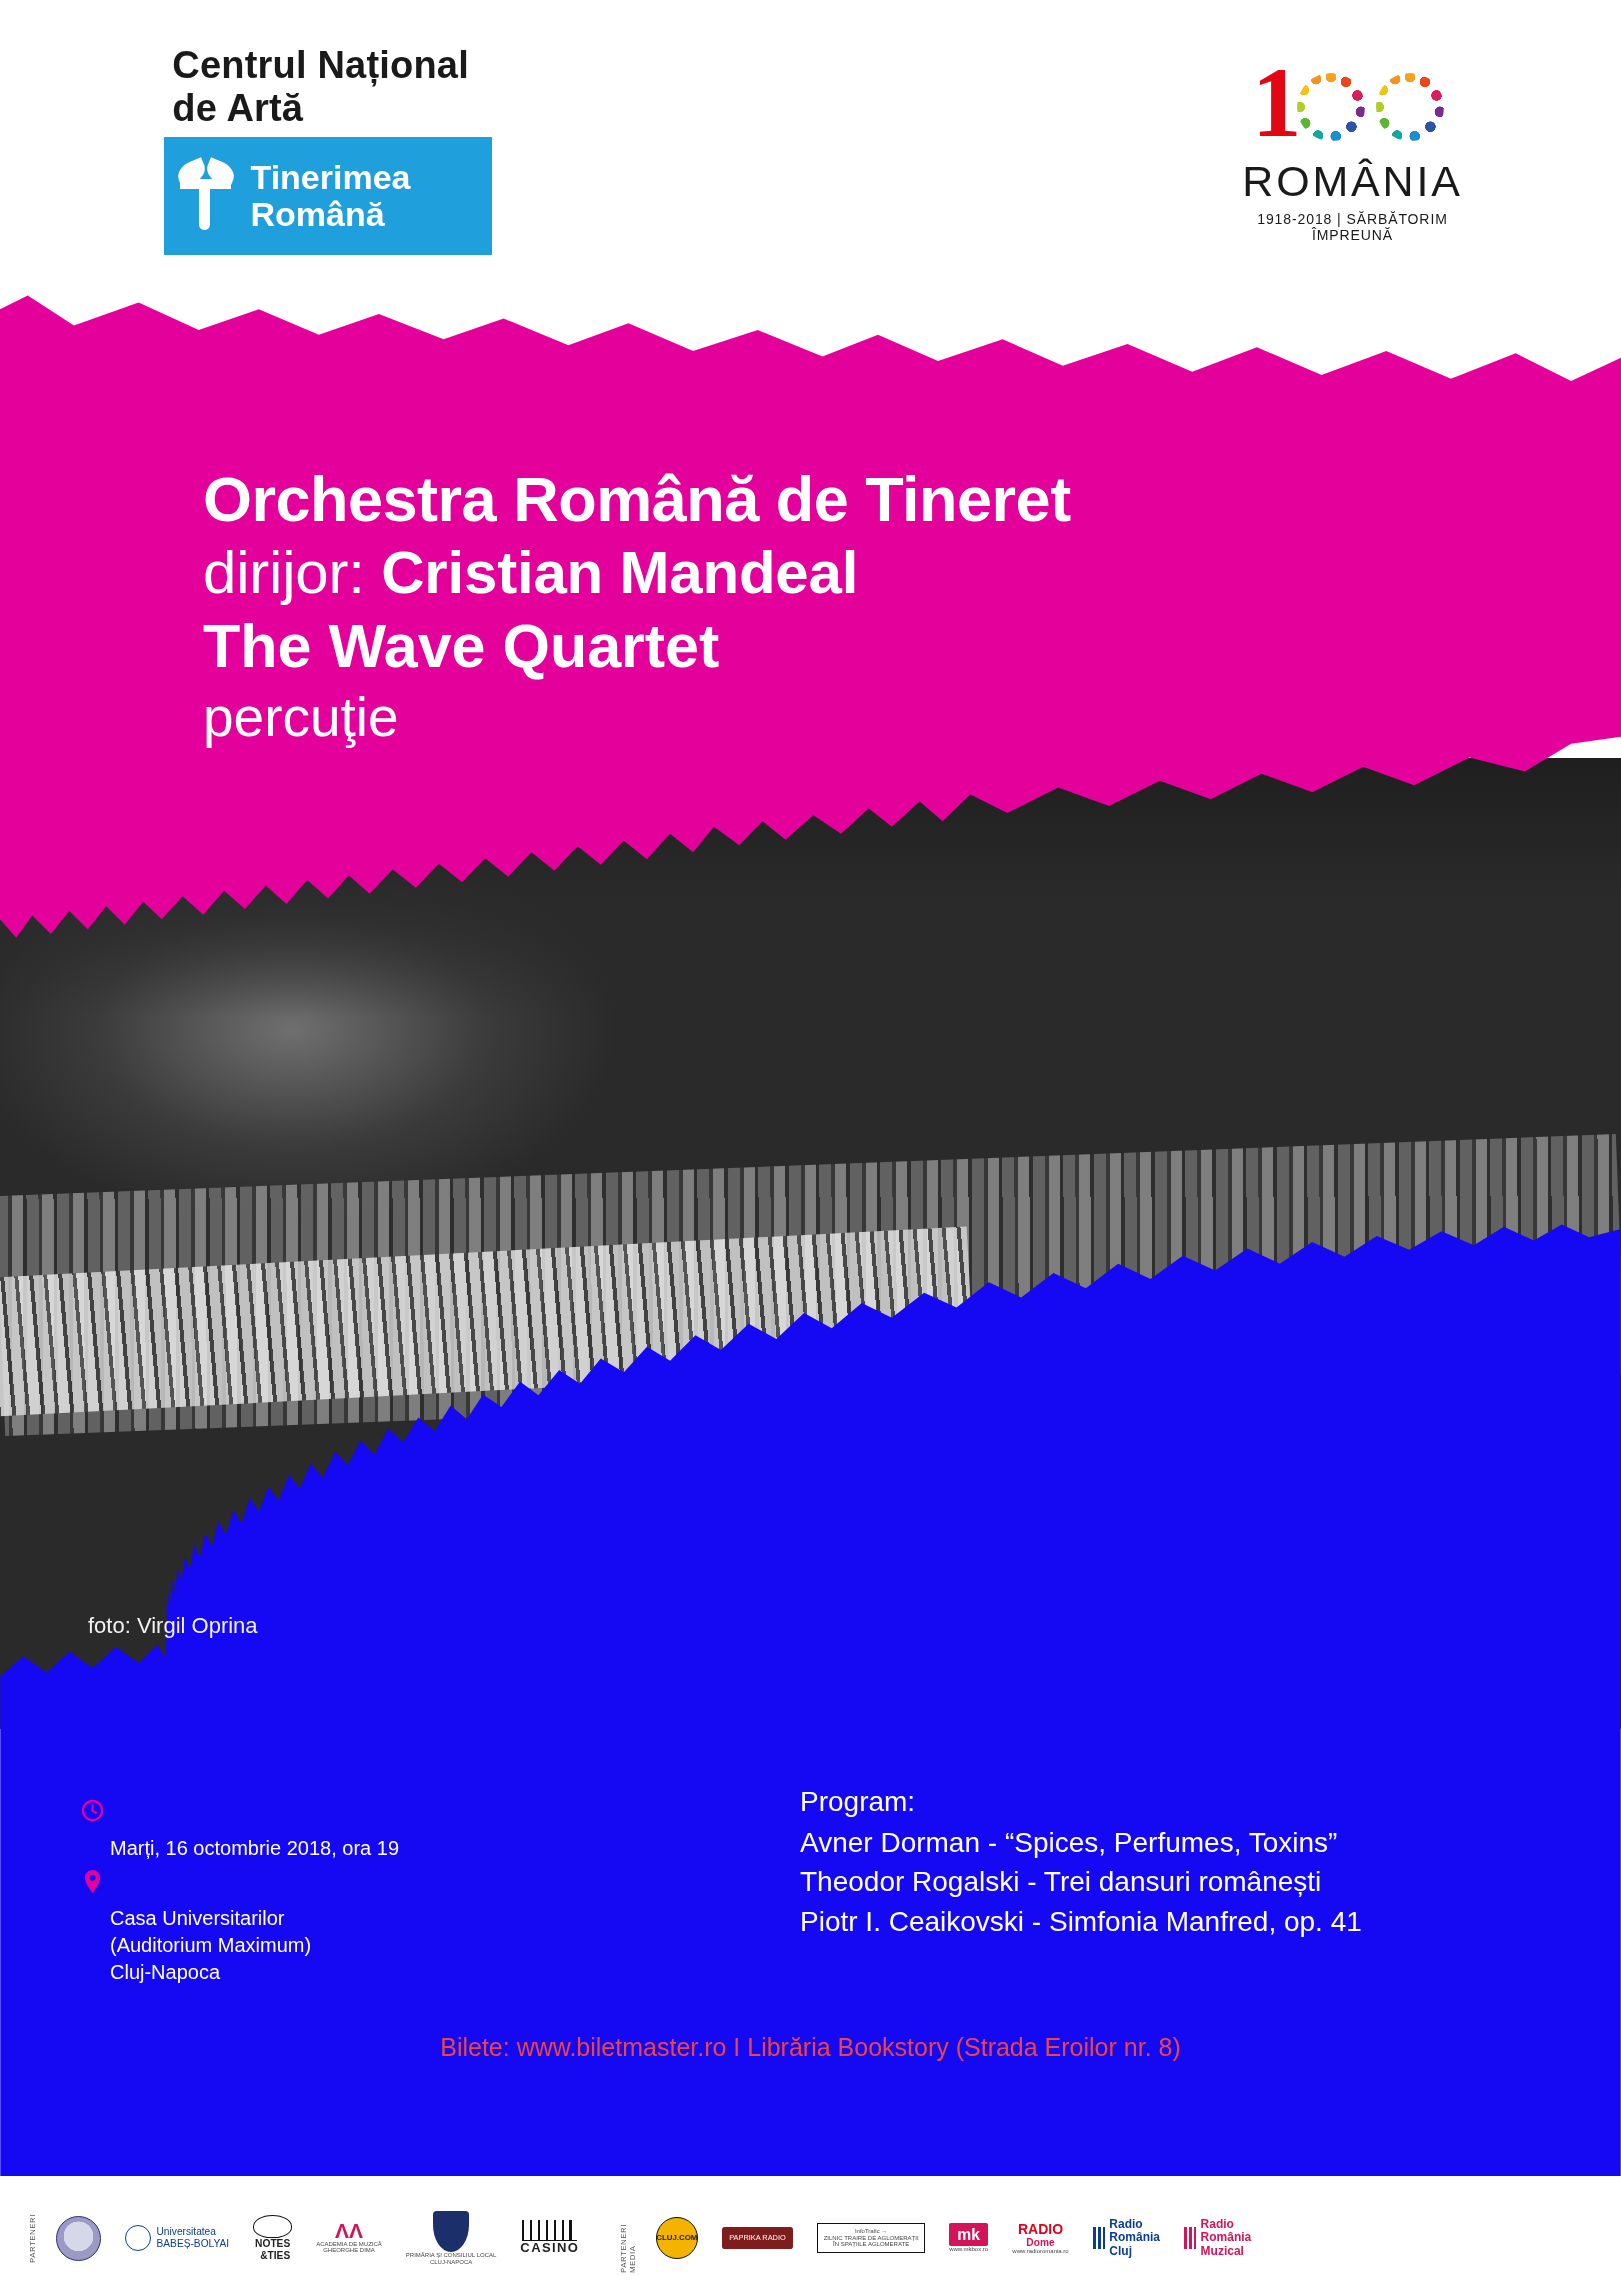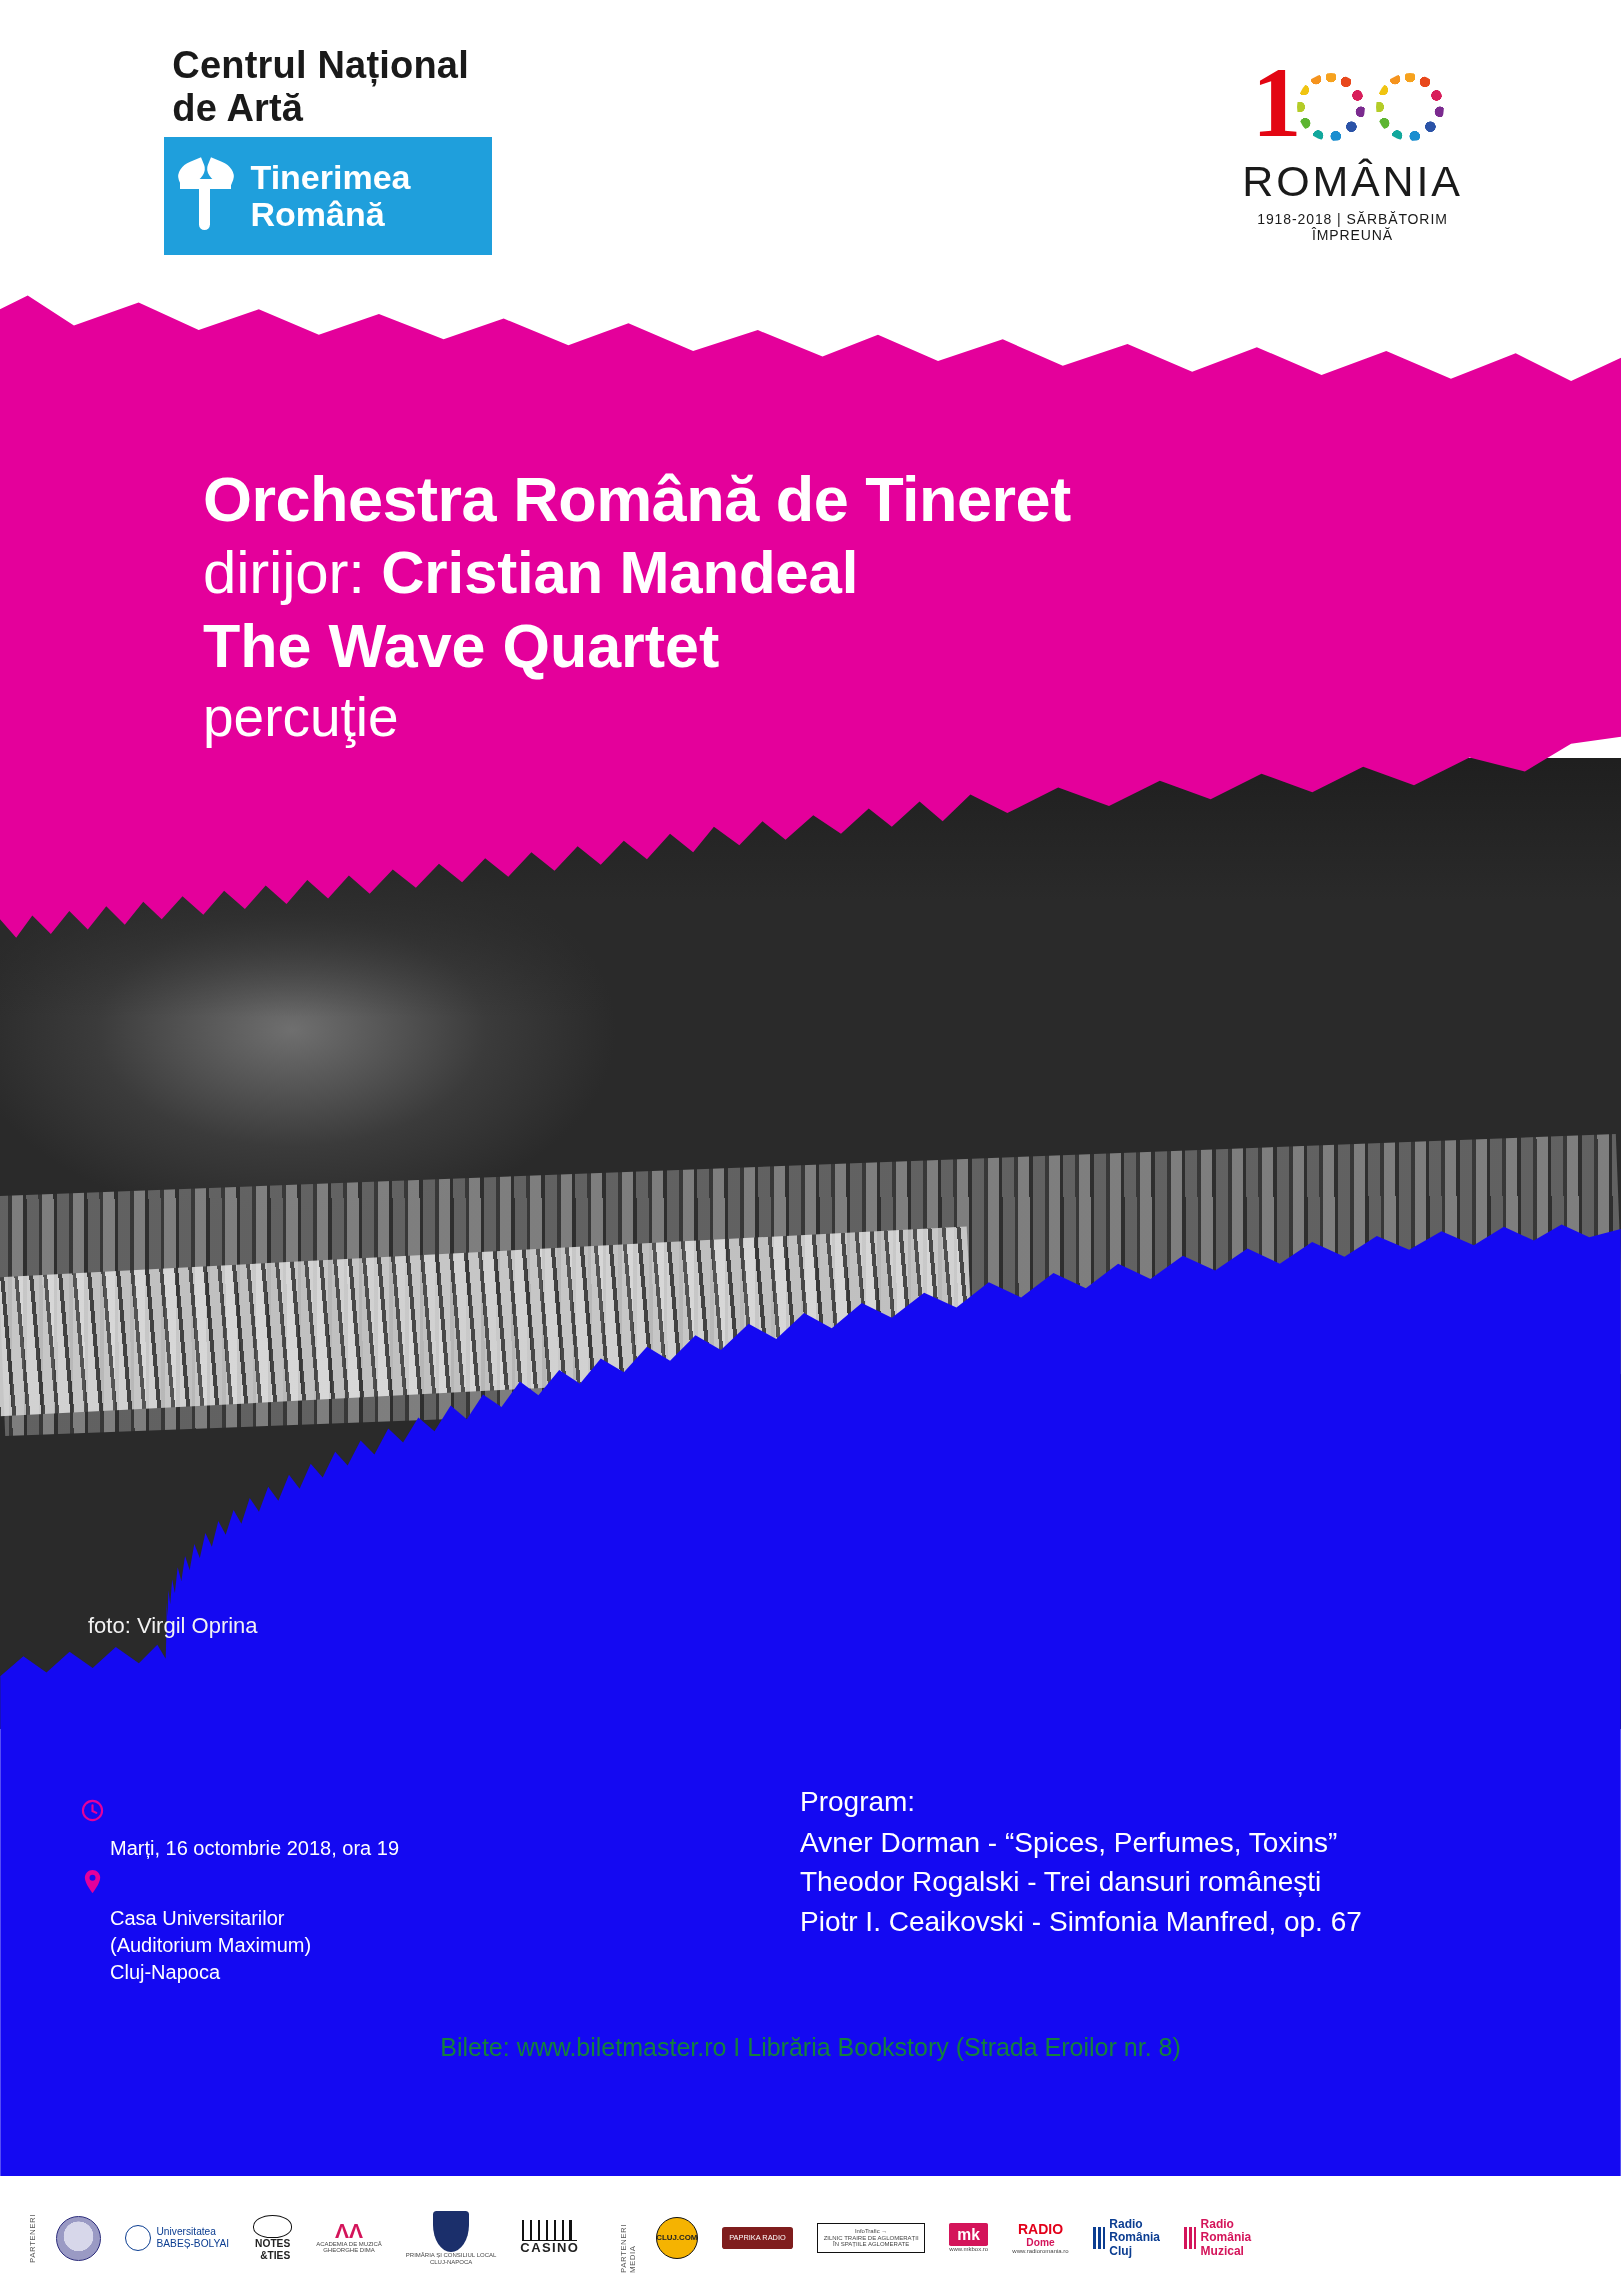--- a/index.html
+++ b/index.html
@@ -308,21 +308,21 @@
     line-height: 1.42;
   }
   .program .p-head { margin-bottom: 0.9px; }
 
   .tickets {
     position: absolute;
     left: 0;
     top: 2033px;
     width: 1621px;
     text-align: center;
-    color: #15803d;
+    color: #ef4444;
     font-size: 25px;
     z-index: 16;
   }
 
   
   .partners {
     position: absolute;
     left: 0;
     top: 2181px;
     width: 1621px;
@@ -499,21 +499,21 @@
       <div class="info-txt">Casa Universitarilor
 (Auditorium Maximum)
 Cluj-Napoca</div>
     </div>
   </div>
 
   <div class="program">
     <div class="p-head">Program:</div>
     <div>Avner Dorman - “Spices, Perfumes, Toxins”</div>
     <div>Theodor Rogalski - Trei dansuri românești</div>
-    <div>Piotr I. Ceaikovski - Simfonia Manfred, op. 67</div>
+    <div>Piotr I. Ceaikovski - Simfonia Manfred, op. 41</div>
   </div>
 
   <div class="tickets">Bilete: www.biletmaster.ro I Librăria Bookstory (Strada Eroilor nr. 8)</div>
 
   <div class="partners">
     <div class="vert-label">PARTENERI</div>
 
     <div class="plogo">
       <div class="circle-seal"></div>
     </div>

